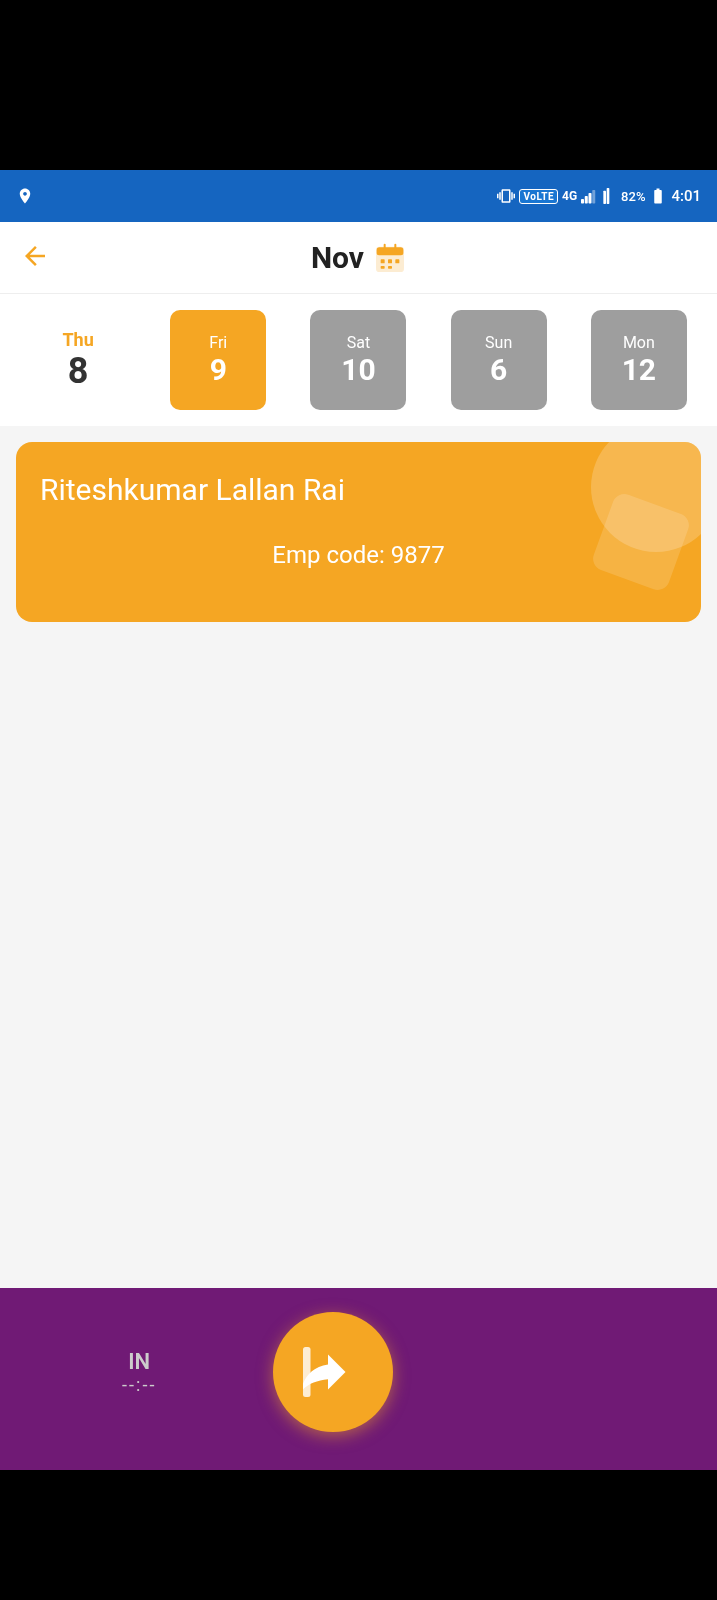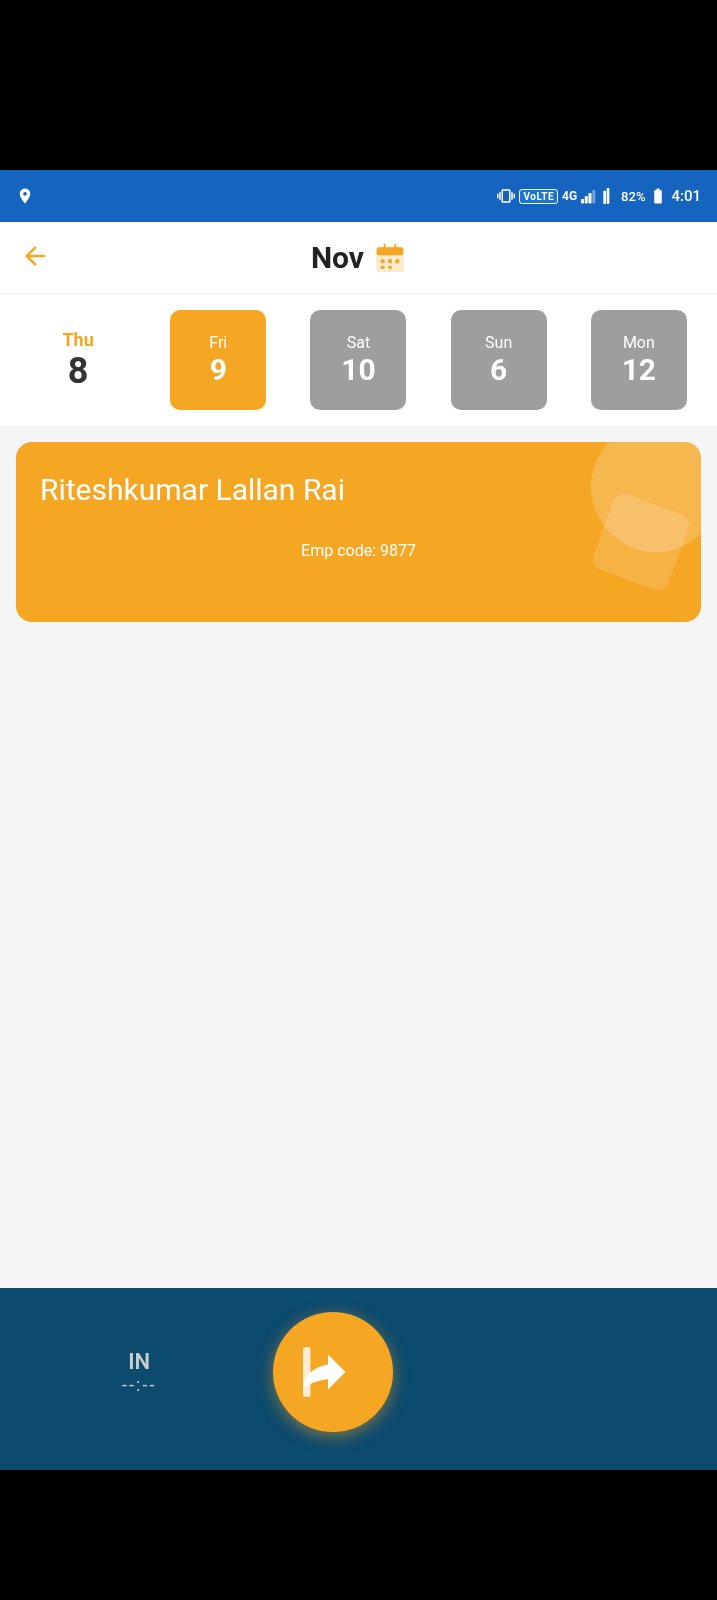--- a/index.html
+++ b/index.html
@@ -212,21 +212,21 @@
 
     .employee-details {
       display: flex;
       flex-direction: column;
       gap: 4px;
       position: relative;
       z-index: 1;
     }
 
     .emp-code {
-      font-size: 16px;
+      font-size: 24px;
       color: white;
       text-align: center;
     }
 
     .emp-datetime {
       font-size: 18px;
       color: white;
       text-align: center;
     }
 
@@ -255,21 +255,21 @@
 
     
     .middle-area {
       flex: 1;
       background: white;
       margin: 0 0 0 0;
     }
 
     
     .bottom-action {
-      background: #0c4a6e;
+      background: #701a75;
       padding: 24px 0 30px 4px;
       display: flex;
       flex-direction: column;
       align-items: center;
       position: relative;
     }
 
     .in-out-section {
       display: flex;
       align-items: center;

